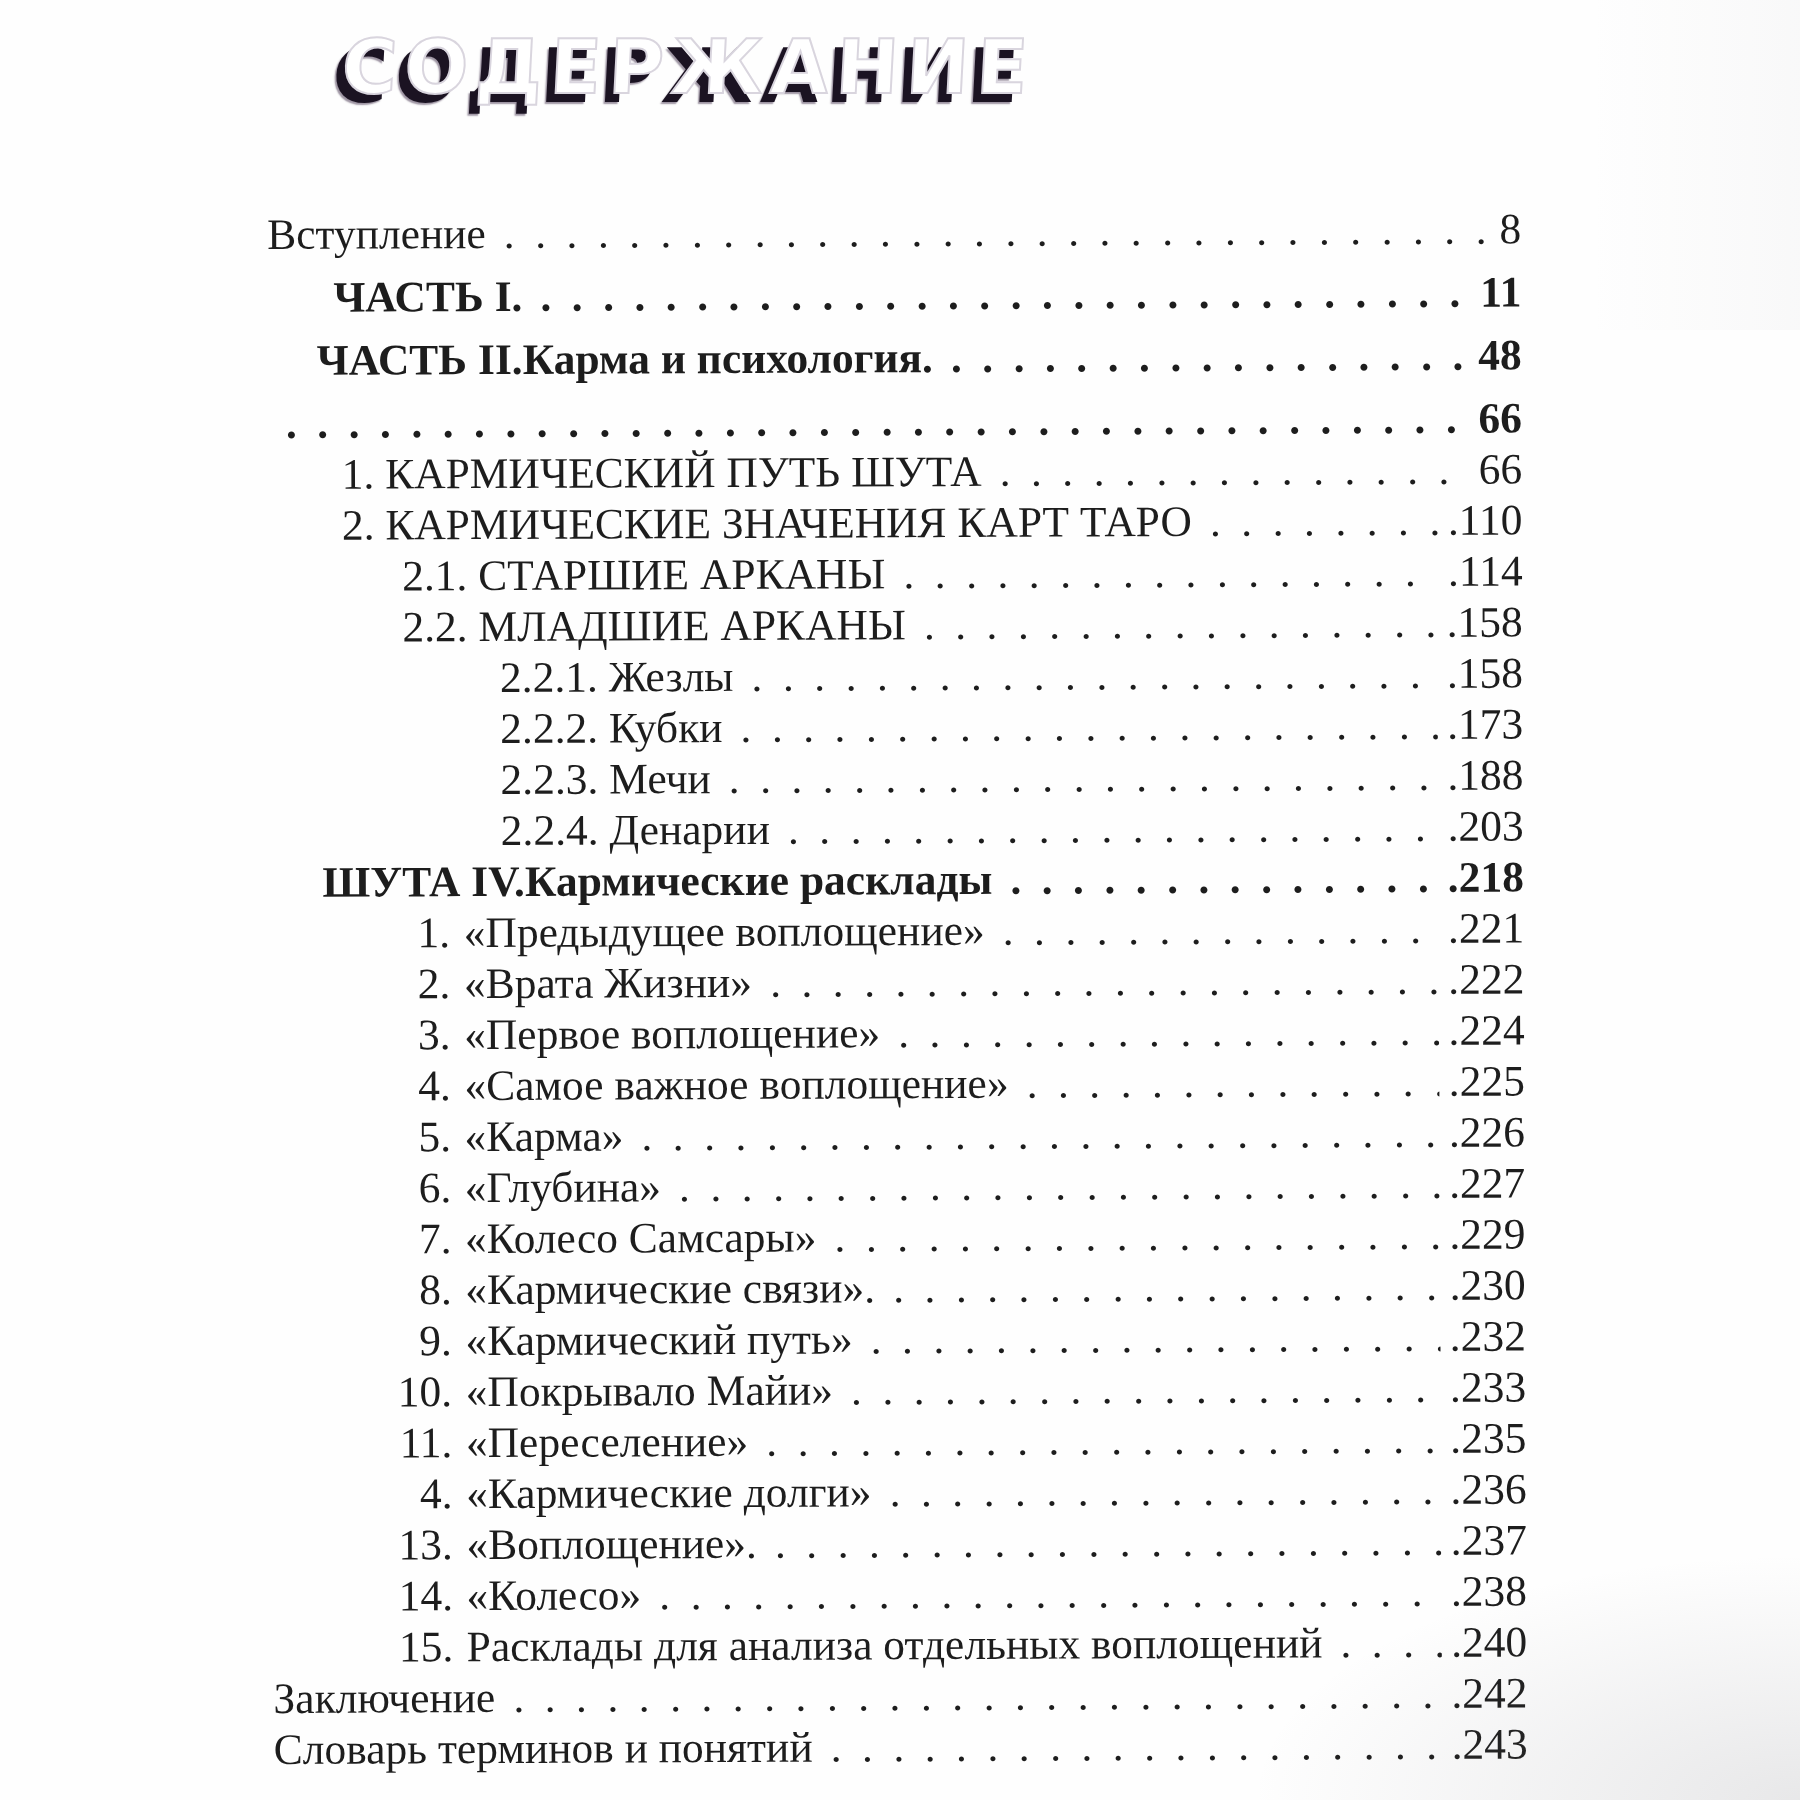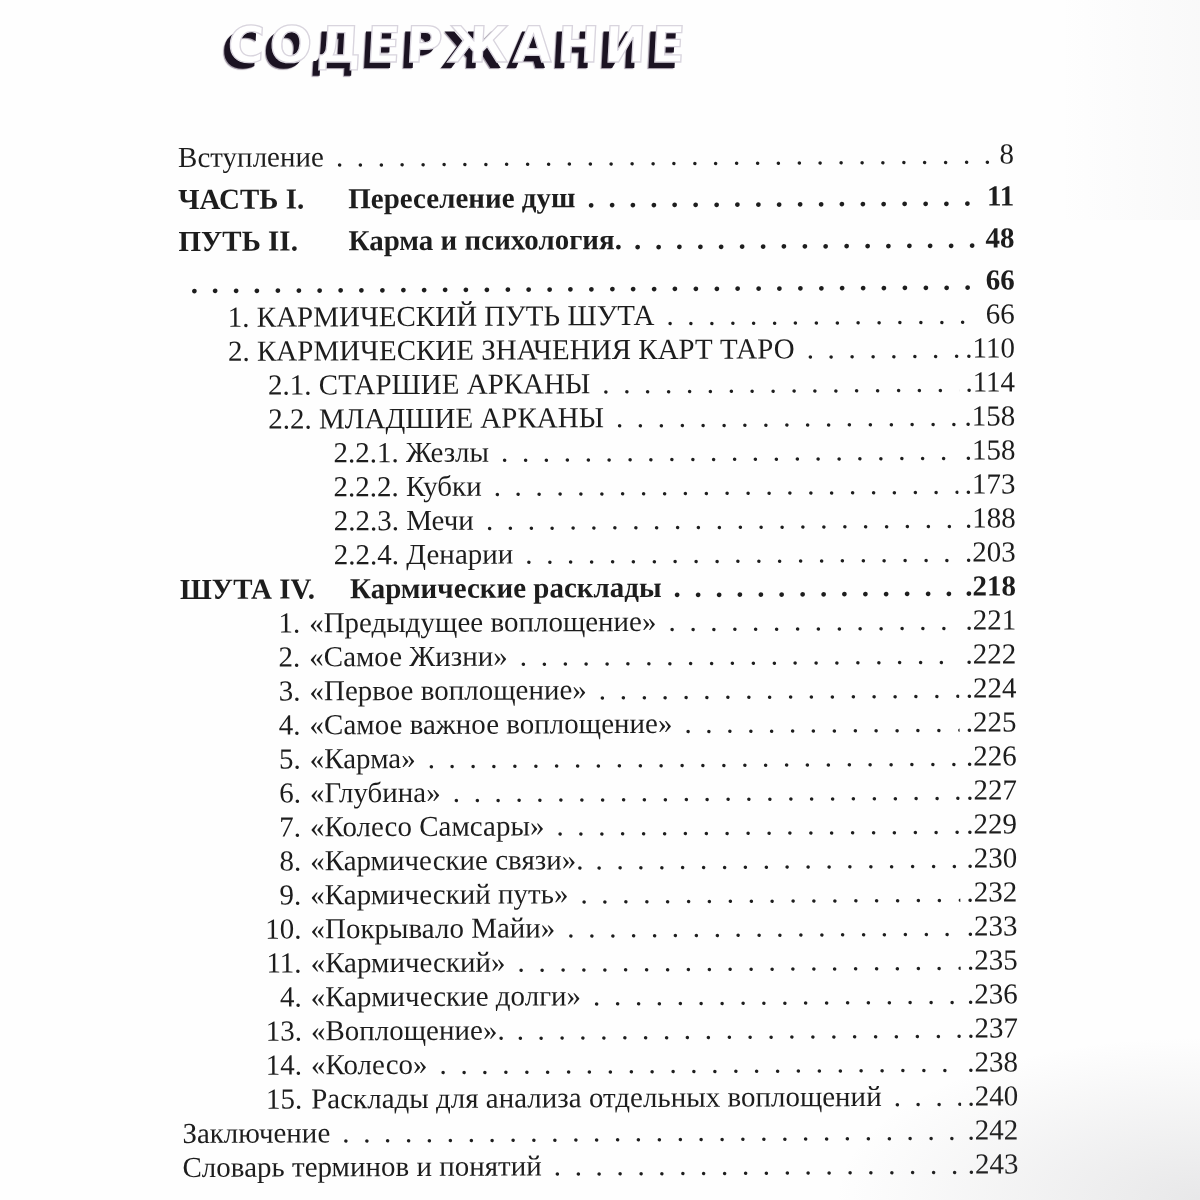--- a/index.html
+++ b/index.html
@@ -40,21 +40,21 @@
   .row {
     display: flex;
     align-items: baseline;
     line-height: 34px;
     height: 34px;
     white-space: nowrap;
   }
   
   .row:nth-child(-n+3) { margin-bottom: 8px; }
   .row.part { font-weight: bold; }
-  .part .label { flex: 0 0 auto; width: 170px; }
+  .part .label { flex: 0 0 auto; width: 170px; text-align: right; }
   .indent-1 { padding-left: 49px; }
   .indent-2 { padding-left: 89px; }
   .indent-3 { padding-left: 154px; }
   .numitem  { padding-left: 76px; }
   .num {
     flex: 0 0 auto;
     width: 44px;
     text-align: right;
     margin-right: 9px;
   }
@@ -92,26 +92,25 @@
 <div class="page">
   <h1 class="doc-title">СОДЕРЖАНИЕ</h1>
   <div class="toc">
       <div class="row indent-0">
         <span class="t">Вступление</span>
         <span class="leader"></span>
         <span class="pg">8</span>
       </div>
       <div class="row part">
         <span class="label">ЧАСТЬ I.</span>
-        <span class="t">Переселение душ</span>
         <span class="leader"></span>
         <span class="pg">11</span>
       </div>
       <div class="row part">
-        <span class="label">ПУТЬ II.</span>
+        <span class="label">ЧАСТЬ II.</span>
         <span class="t">Карма и психология.</span>
         <span class="leader"></span>
         <span class="pg">48</span>
       </div>
       <div class="row part">
         <span class="leader"></span>
         <span class="pg">66</span>
       </div>
       <div class="row indent-1">
         <span class="t">1. КАРМИЧЕСКИЙ ПУТЬ ШУТА</span>
@@ -160,21 +159,21 @@
         <span class="pg">.218</span>
       </div>
       <div class="row numitem">
         <span class="num">1.</span>
         <span class="t">«Предыдущее воплощение»</span>
         <span class="leader"></span>
         <span class="pg">.221</span>
       </div>
       <div class="row numitem">
         <span class="num">2.</span>
-        <span class="t">«Самое Жизни»</span>
+        <span class="t">«Врата Жизни»</span>
         <span class="leader"></span>
         <span class="pg">.222</span>
       </div>
       <div class="row numitem">
         <span class="num">3.</span>
         <span class="t">«Первое воплощение»</span>
         <span class="leader"></span>
         <span class="pg">.224</span>
       </div>
       <div class="row numitem">
@@ -214,21 +213,21 @@
         <span class="pg">.232</span>
       </div>
       <div class="row numitem">
         <span class="num">10.</span>
         <span class="t">«Покрывало Майи»</span>
         <span class="leader"></span>
         <span class="pg">.233</span>
       </div>
       <div class="row numitem">
         <span class="num">11.</span>
-        <span class="t">«Кармический»</span>
+        <span class="t">«Переселение»</span>
         <span class="leader"></span>
         <span class="pg">.235</span>
       </div>
       <div class="row numitem">
         <span class="num">4.</span>
         <span class="t">«Кармические долги»</span>
         <span class="leader"></span>
         <span class="pg">.236</span>
       </div>
       <div class="row numitem">

